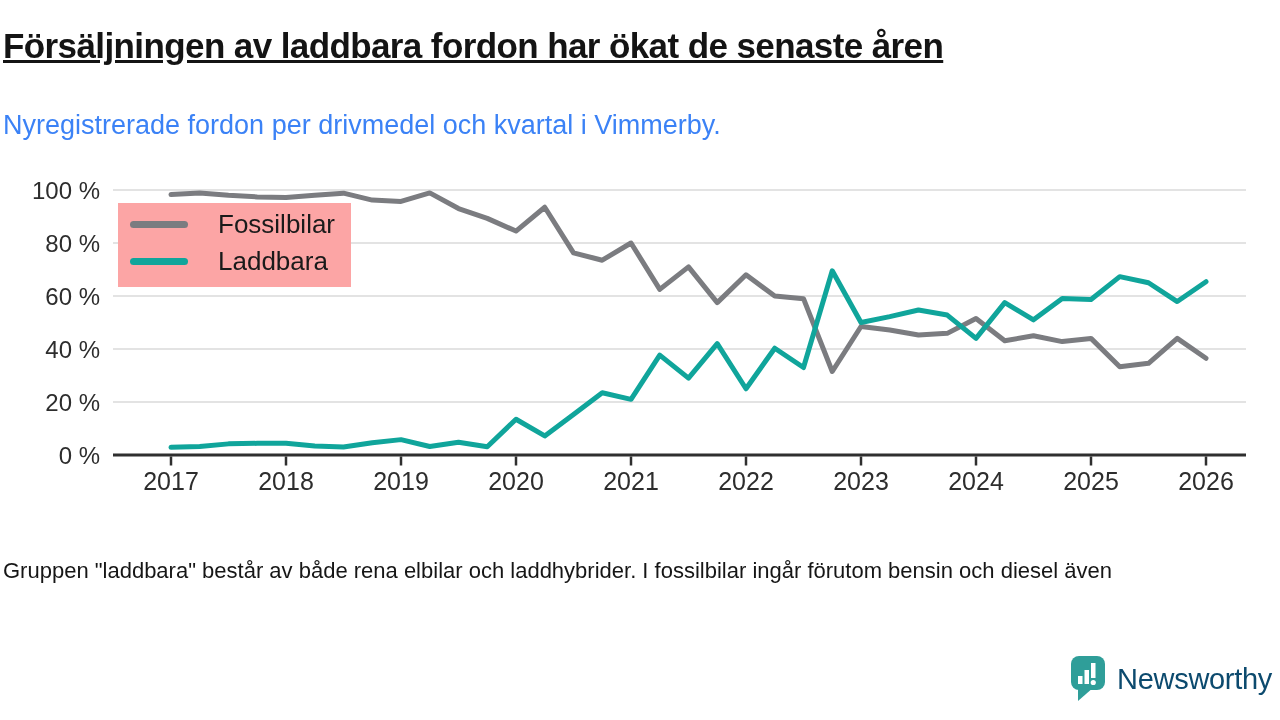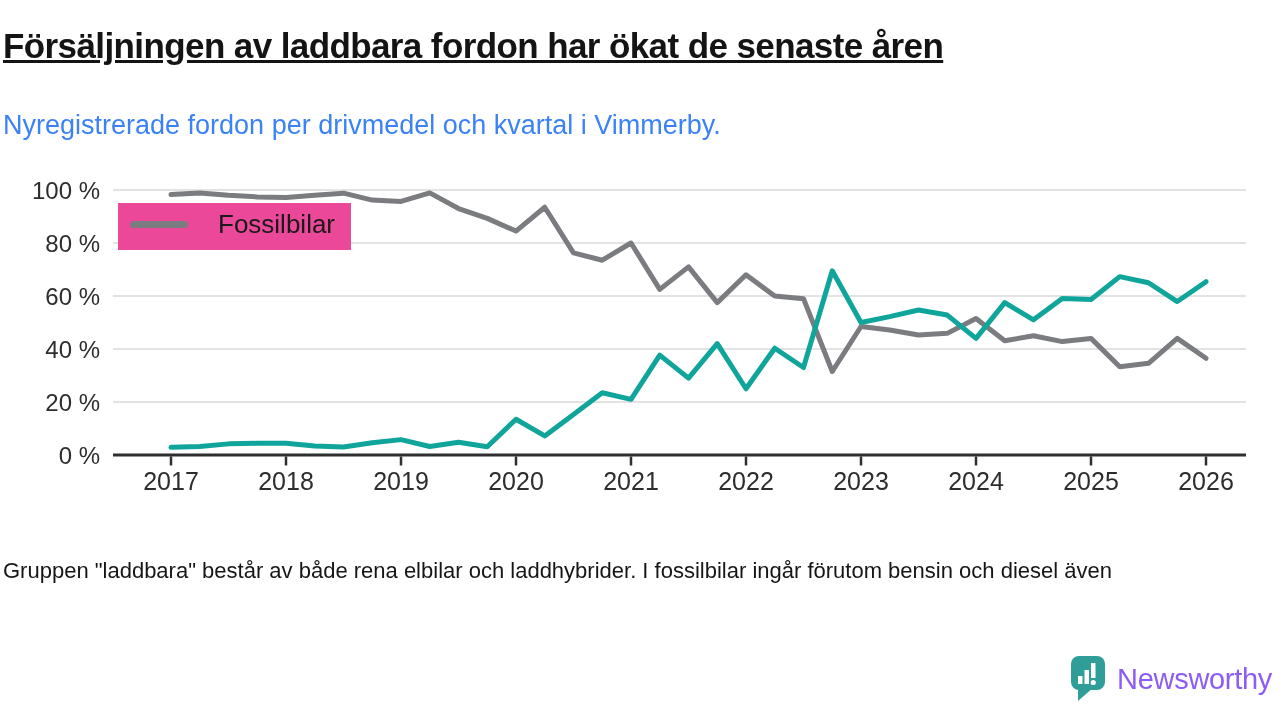--- a/index.html
+++ b/index.html
@@ -10,21 +10,21 @@
   #chart-svg { position:absolute; left:0; top:0; width:1280px; height:720px; }
   #chart-svg text { font-family:"Liberation Sans", sans-serif; }
   .ylab { font-size:24px; fill:#2d2d2d; }
   .xlab { font-size:25px; fill:#2d2d2d; }
 
   .title { position:absolute; left:3px; top:26px; width:1240px;
            font-size:35px; font-weight:700; letter-spacing:-0.6px; color:#141414;text-decoration:underline; }
   .subtitle { position:absolute; left:3px; top:110px; width:1240px;
               font-size:27px; font-weight:400; color:#3b82f6; }
 
-  .legend { position:absolute; left:118px; top:203px; background:#ec4899;
+  .legend { position:absolute; left:118px; top:203px; background:#fca5a5;
             padding:3px 16px 7px 12px; }
   .legend-item { display:flex; align-items:center; height:37px; }
   .swatch { display:inline-block; width:58px; height:7px; border-radius:3.5px;
             margin-right:30px; }
   .legend-label { font-size:26px; color:#1a1a1a; }
 
   .note { position:absolute; left:3px; top:556px; width:1270px;
           font-size:22px; line-height:30.5px; color:#161616; }
 
   .brand { position:absolute; right:8px; top:655px; display:flex; align-items:flex-start; }
@@ -74,31 +74,35 @@
     </svg>
 
   <h1 class="title">Försäljningen av laddbara fordon har ökat de senaste åren</h1>
   <p class="subtitle">Nyregistrerade fordon per drivmedel och kvartal i Vimmerby.</p>
 
   <div class="legend">
     <div class="legend-item">
       <span class="swatch" style="background: rgb(123, 124, 128);"></span>
       <span class="legend-label">Fossilbilar</span>
     </div>
+    <div class="legend-item">
+      <span class="swatch" style="background: rgb(16, 165, 155);"></span>
+      <span class="legend-label">Laddbara</span>
+    </div>
   </div>
 
   <p class="note">
     <span>Gruppen "laddbara" består av både rena elbilar och laddhybrider. I fossilbilar ingår förutom bensin och diesel även</span><br>
   </p>
 
   <div class="brand">
     <svg class="brand-icon" viewBox="0 0 38 48" xmlns="http://www.w3.org/2000/svg">
       <rect class="brandfill" x="1" y="1" width="34" height="34" rx="8" fill="#2f9e99"></rect>
       <polygon class="brandfill" points="8,32 24,32 8,46" fill="#2f9e99"></polygon>
       <rect x="8" y="21" width="4.5" height="8" fill="#ffffff"></rect>
       <rect x="14.5" y="15" width="4.5" height="14" fill="#ffffff"></rect>
       <rect x="21" y="8" width="4.5" height="15" fill="#ffffff"></rect>
       <circle cx="23.25" cy="27.5" r="2.6" fill="#ffffff"></circle>
     </svg>
-    <span class="brand-name" style="color: #8b5cf6;">Newsworthy</span>
+    <span class="brand-name" style="color: #0c4a6e;">Newsworthy</span>
   </div>
 
 </div>
 
 </body></html>

